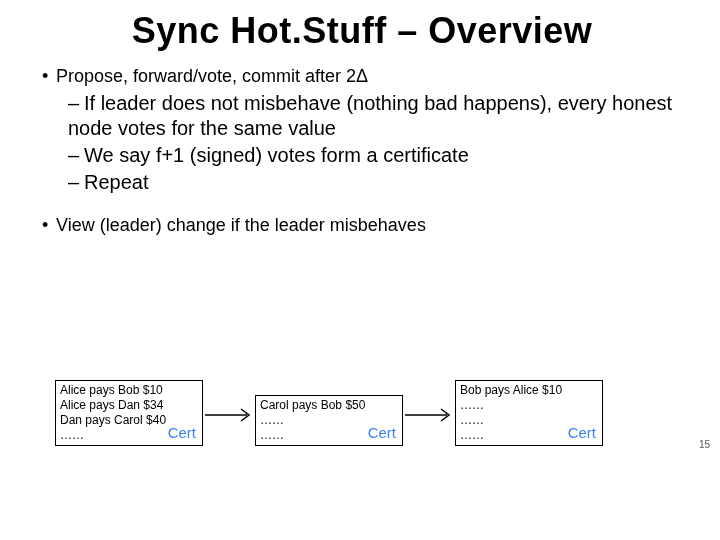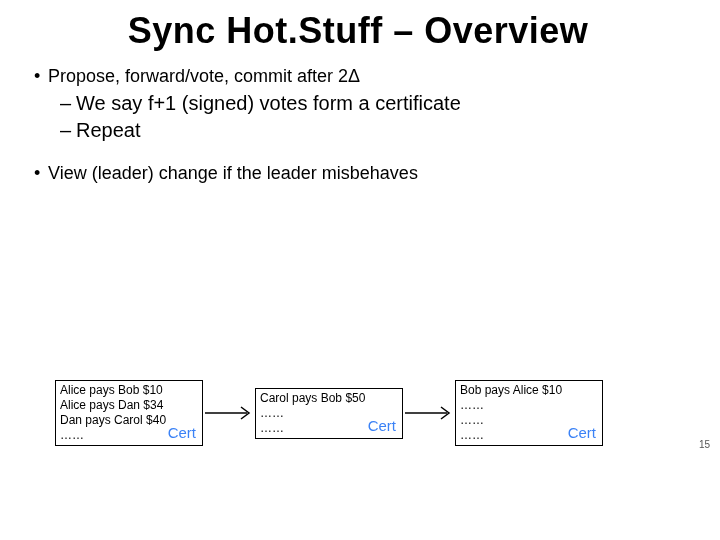--- a/index.html
+++ b/index.html
@@ -10,21 +10,21 @@
     background: #ffffff;
     font-family: Arial, Helvetica, sans-serif;
     color: #000;
     overflow: hidden;
   }
   .slide {
     position: relative;
     width: 720px;
     height: 456px;
     box-sizing: border-box;
-    padding: 10px 32px 0 28px;
+    padding: 10px 32px 0 36px;
   }
   .title {
     font-size: 36px;
     text-align: center;
     margin: 0 0 14px 0;
     letter-spacing: 0.5px;
   }
   .b1 {
     font-size: 18px;
     margin: 4px 0 4px 0;
@@ -41,21 +41,21 @@
   }
   .b2 .dash {
     display: inline-block;
     width: 16px;
   }
   .blocks {
     position: absolute;
     left: 55px;
     top: 380px;
     display: flex;
-    align-items: center;
+    align-items: flex-end;
   }
   .block {
     border: 1px solid #000;
     width: 148px;
     box-sizing: border-box;
     padding: 2px 4px 2px 4px;
     font-size: 12px;
     line-height: 1.25;
     position: relative;
     background: #fff;
@@ -89,20 +89,23 @@
 <body>
 
 <div class="slide">
 
   <h1 class="title">Sync Hot.Stuff – Overview</h1>
 
   <div class="b1">
     <span class="dot">•</span><span>Propose, forward/vote, commit after 2Δ</span>
   </div>
 
+  <div class="b2">
+    <span class="dash">–</span><span>If leader does not misbehave (nothing bad happens), every honest node votes for the same value</span>
+  </div>
   <div class="b2">
     <span class="dash">–</span><span>We say f+1 (signed) votes form a certificate</span>
   </div>
   <div class="b2">
     <span class="dash">–</span><span>Repeat</span>
   </div>
 
   <div style="height:14px"></div>
 
   <div class="b1">

